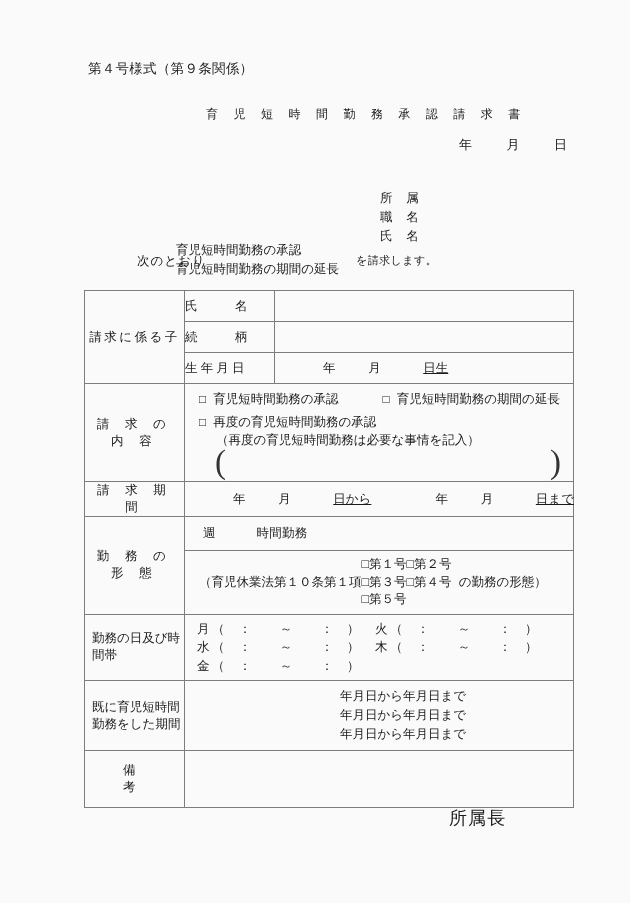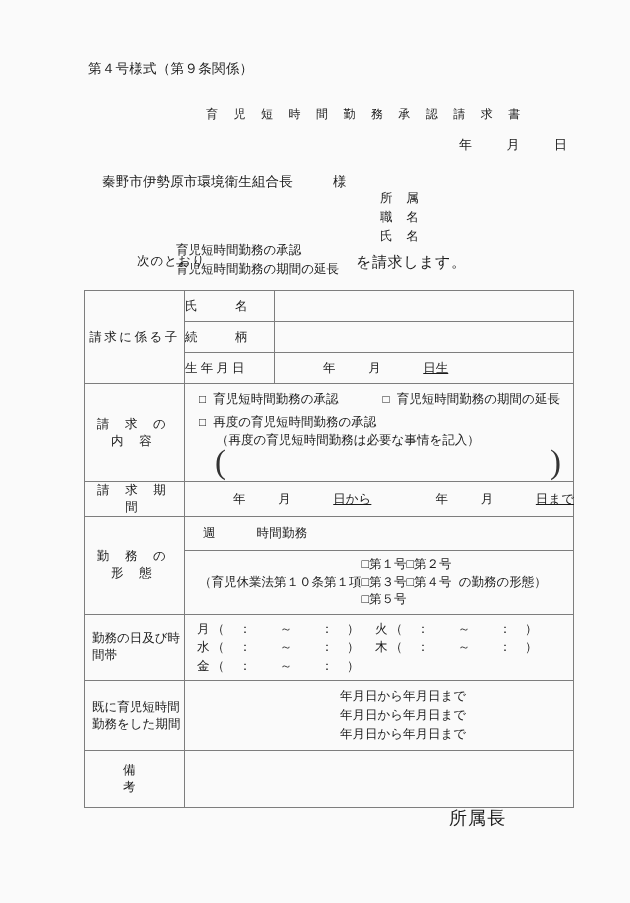--- a/index.html
+++ b/index.html
@@ -70,21 +70,21 @@
     letter-spacing: 0.08em;
     margin-left: 8px;
   }
   .req-options {
     left: 160px; top: 241px;
     font-size: 12.5px;
     line-height: 19px;
   }
   .req-tail {
     left: 340px; top: 253px;
-    font-size: 15px;
+    font-size: 11px;
     letter-spacing: 0.04em;
   }
 
   
   .tbl {
     position: absolute;
     left: 68px;
     top: 290px;
     width: 490px;
     border-collapse: collapse;
@@ -203,23 +203,20 @@
   <div class="abs doc-title">育 児 短 時 間 勤 務 承 認 請 求 書</div>
 
   <div class="abs date-line nowrap">
     <span>年</span>
     <span class="gap"></span>
     <span>月</span>
     <span class="gap"></span>
     <span>日</span>
   </div>
 
-  <div class="abs addressee nowrap">
-    <span>秦野市伊勢原市環境衛生組合長</span><span class="sama">様</span>
-  </div>
 
   <div class="abs applicant-block">
     <div>所　属</div>
     <div>職　名</div>
     <div>氏　名</div>
   </div>
 
   <div class="abs req-lead">次のとおり</div>
   <div class="abs req-options">
     <div>育児短時間勤務の承認</div>

